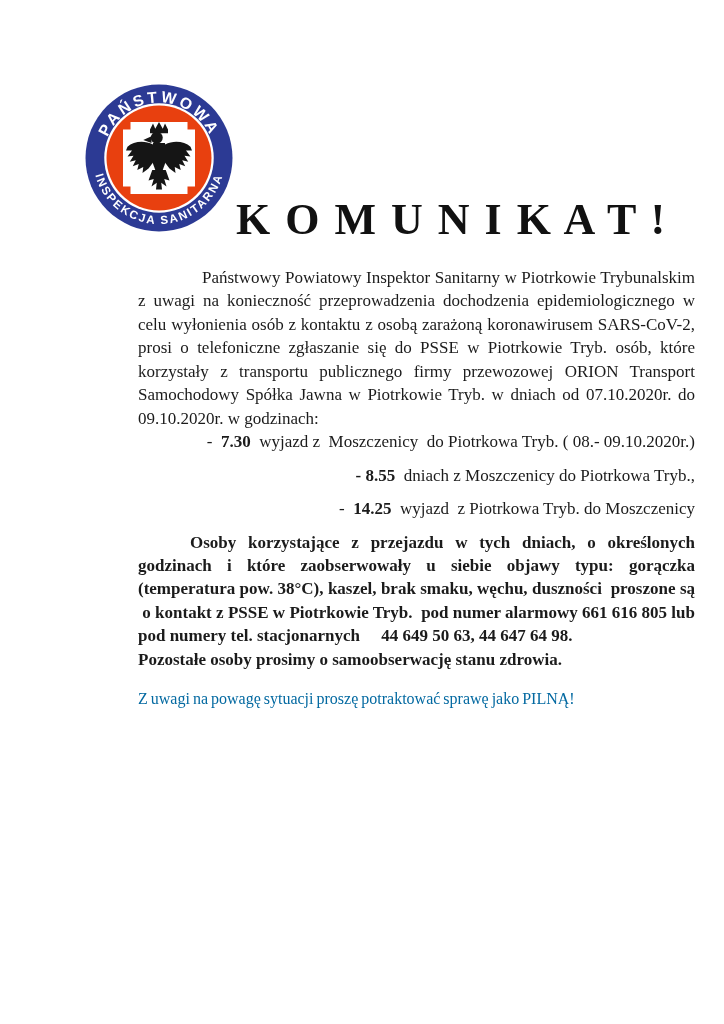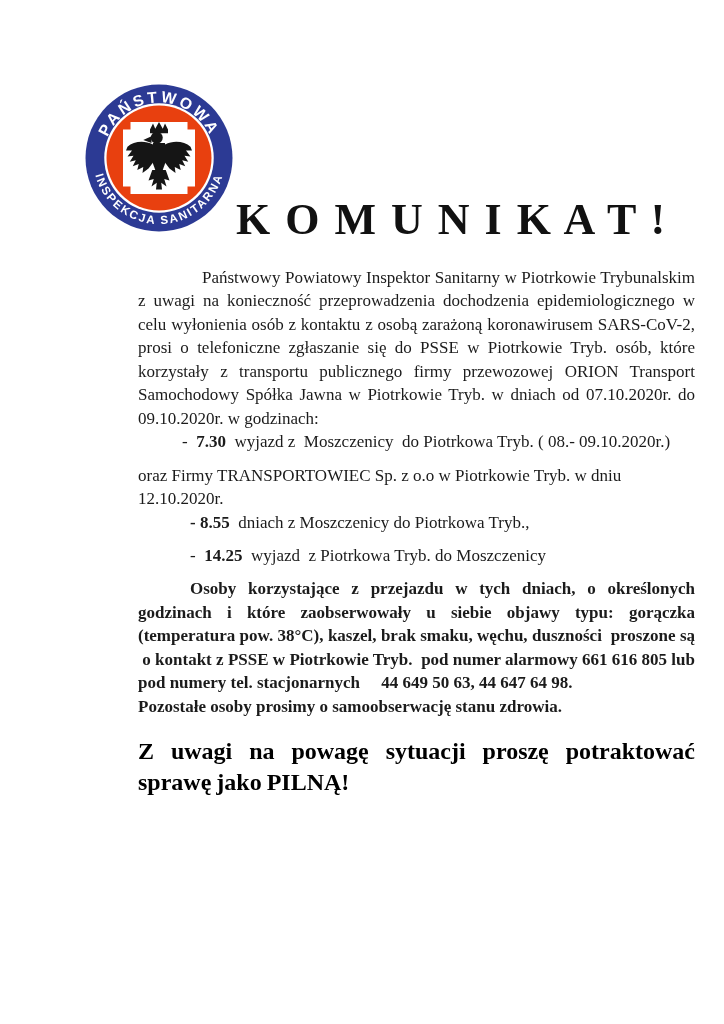--- a/index.html
+++ b/index.html
@@ -14,32 +14,32 @@
   .logo-text-bottom{font-family:"Liberation Sans",sans-serif;font-weight:bold;font-size:15.5px;letter-spacing:2.5px;}
   
   .title{
     position:absolute;left:236px;top:194px;margin:0;
     font-size:44px;font-weight:700;letter-spacing:2px;white-space:nowrap;color:#111;
   }
   
   .content{position:absolute;left:96px;top:266px;width:557px;font-size:17px;line-height:1.38;margin-left:42px;}
   .content p{margin:0;}
   .intro{text-align:justify;text-indent:64px;margin-bottom:10px;}
-  .schedule-item{margin:0 0 10px 44px;}
+  .schedule-item{margin:0 0 10px 44px;text-align:right;}
   .schedule-2 .schedule-item{margin-left:52px;}
   .schedule-item .time{font-weight:bold;}
   .schedule-item .prefix::after{content:"\00a0\00a0";}
   .schedule-item .time::after{content:"\00a0\00a0";}
   .schedule-item .prefix:empty{display:none;}
   .oraz{margin:4px 0 14px 0;}
   .contact{font-weight:bold;text-align:justify;text-indent:52px;margin-top:8px;}
   .selfobs{font-weight:bold;}
   .urgent{
-    font-size:24px;font-weight:bold;text-align:justify;
-    margin:18px 0 0 0;line-height:1.3;word-spacing:-1px;color:#000000;
+    font-size:16px;font-weight:normal;text-align:justify;
+    margin:18px 0 0 0;line-height:1.3;word-spacing:-1px;color:#0369a1;
   }
 </style>
 </head>
 <body>
 
 <div class="page">
 
   <div class="logo">
     <svg viewBox="0 0 200 200">
       <defs>
@@ -74,21 +74,20 @@
   <div class="content">
 
     <p class="intro">Państwowy Powiatowy Inspektor Sanitarny w Piotrkowie Trybunalskim z uwagi na konieczność przeprowadzenia dochodzenia epidemiologicznego w celu wyłonienia osób z kontaktu z osobą zarażoną koronawirusem SARS-CoV-2, prosi o telefoniczne zgłaszanie się do PSSE w Piotrkowie Tryb. osób, które korzystały z transportu publicznego firmy przewozowej ORION Transport Samochodowy Spółka Jawna w Piotrkowie Tryb. w dniach od 07.10.2020r. do 09.10.2020r. w godzinach:</p>
 
     <div class="schedule schedule-1">
       <div class="schedule-item">
         <span class="prefix">-</span><span class="time">7.30</span><span class="details">wyjazd z &nbsp;Moszczenicy &nbsp;do Piotrkowa Tryb. ( 08.- 09.10.2020r.)</span>
       </div>
     </div>
 
-    <p class="oraz">oraz Firmy TRANSPORTOWIEC Sp. z o.o w Piotrkowie Tryb. w dniu 12.10.2020r.</p>
 
     <div class="schedule schedule-2">
       <div class="schedule-item">
         <span class="time">- 8.55</span><span class="details">dniach z Moszczenicy do Piotrkowa Tryb.,</span>
       </div>
       <div class="schedule-item">
         <span class="prefix">-</span><span class="time">14.25</span><span class="details">wyjazd &nbsp;z Piotrkowa Tryb. do Moszczenicy</span>
       </div>
     </div>
 

